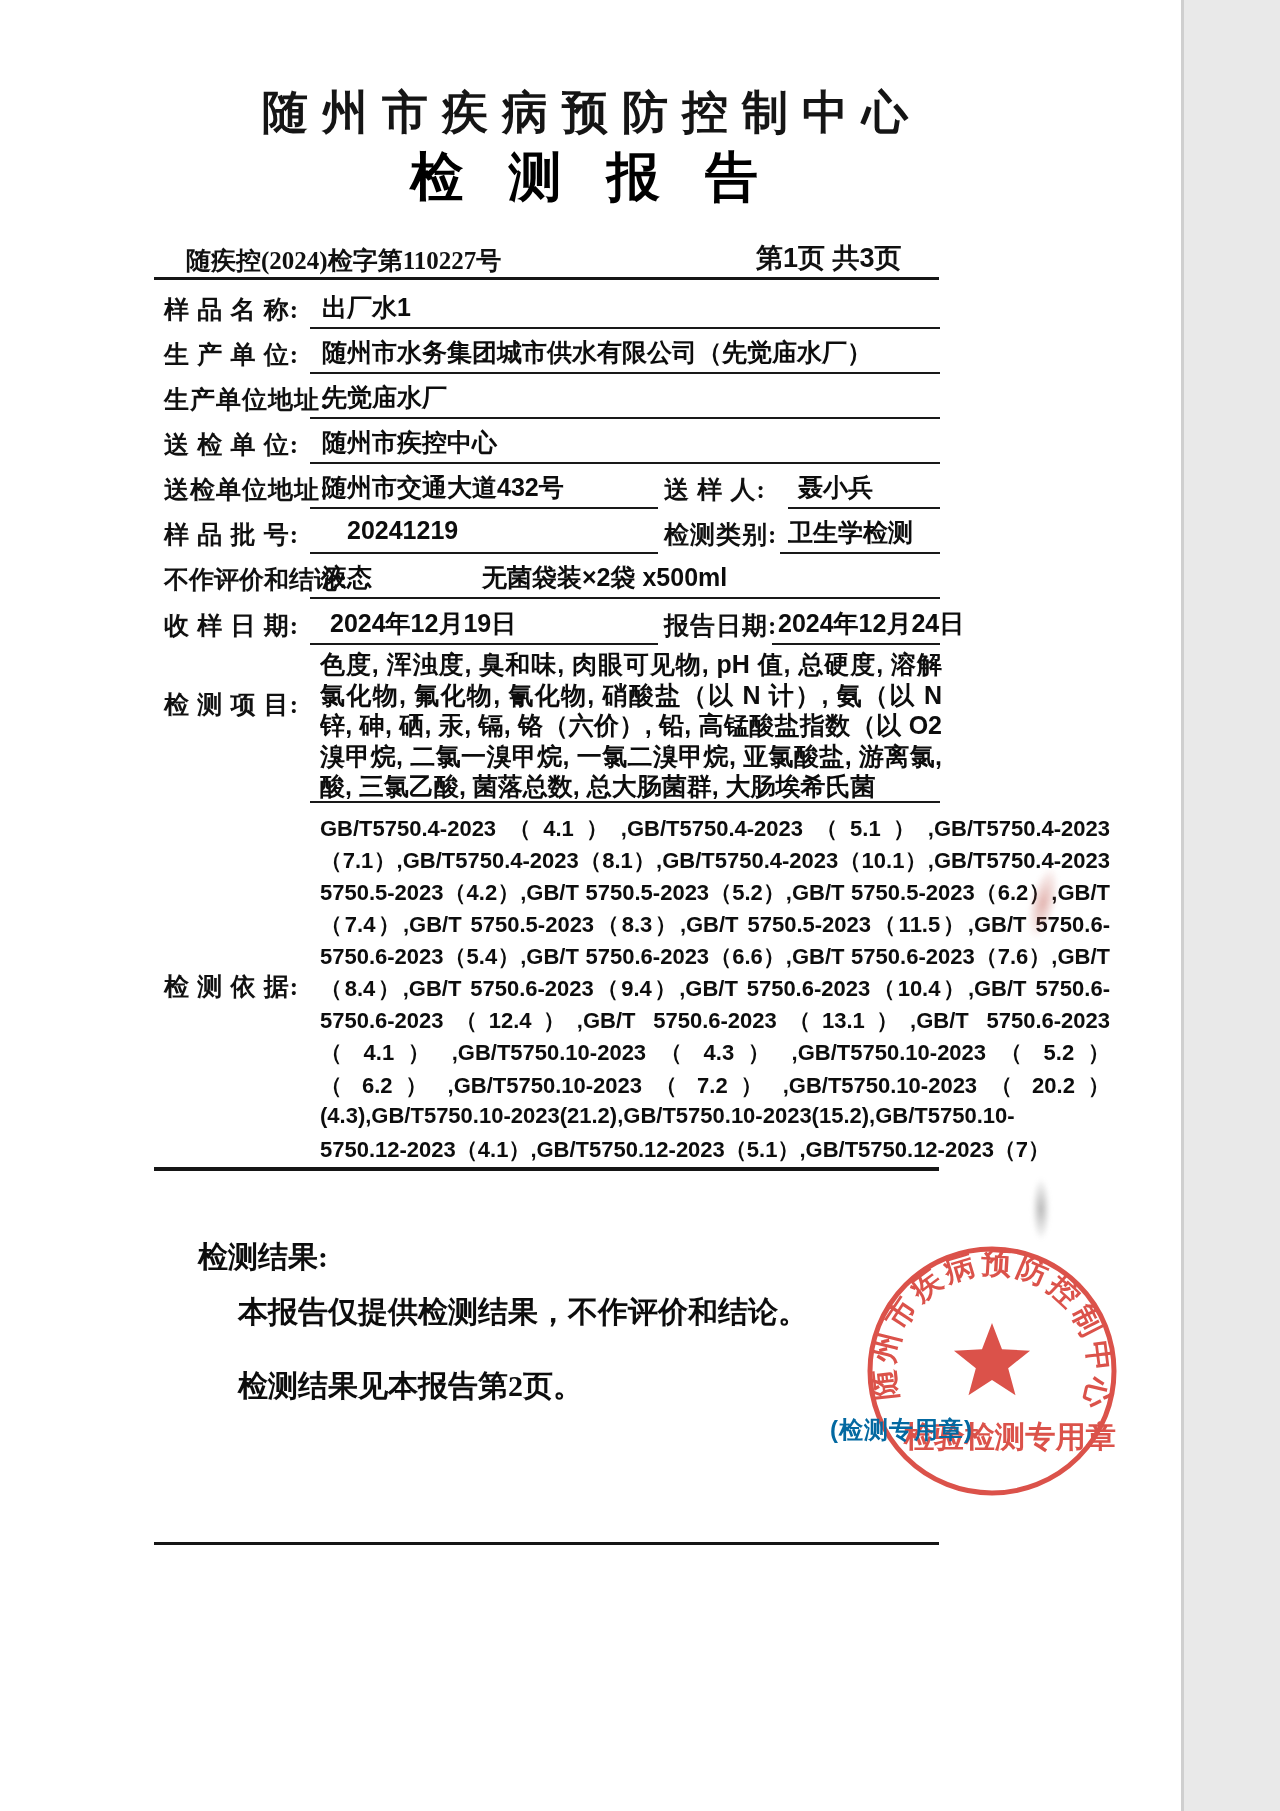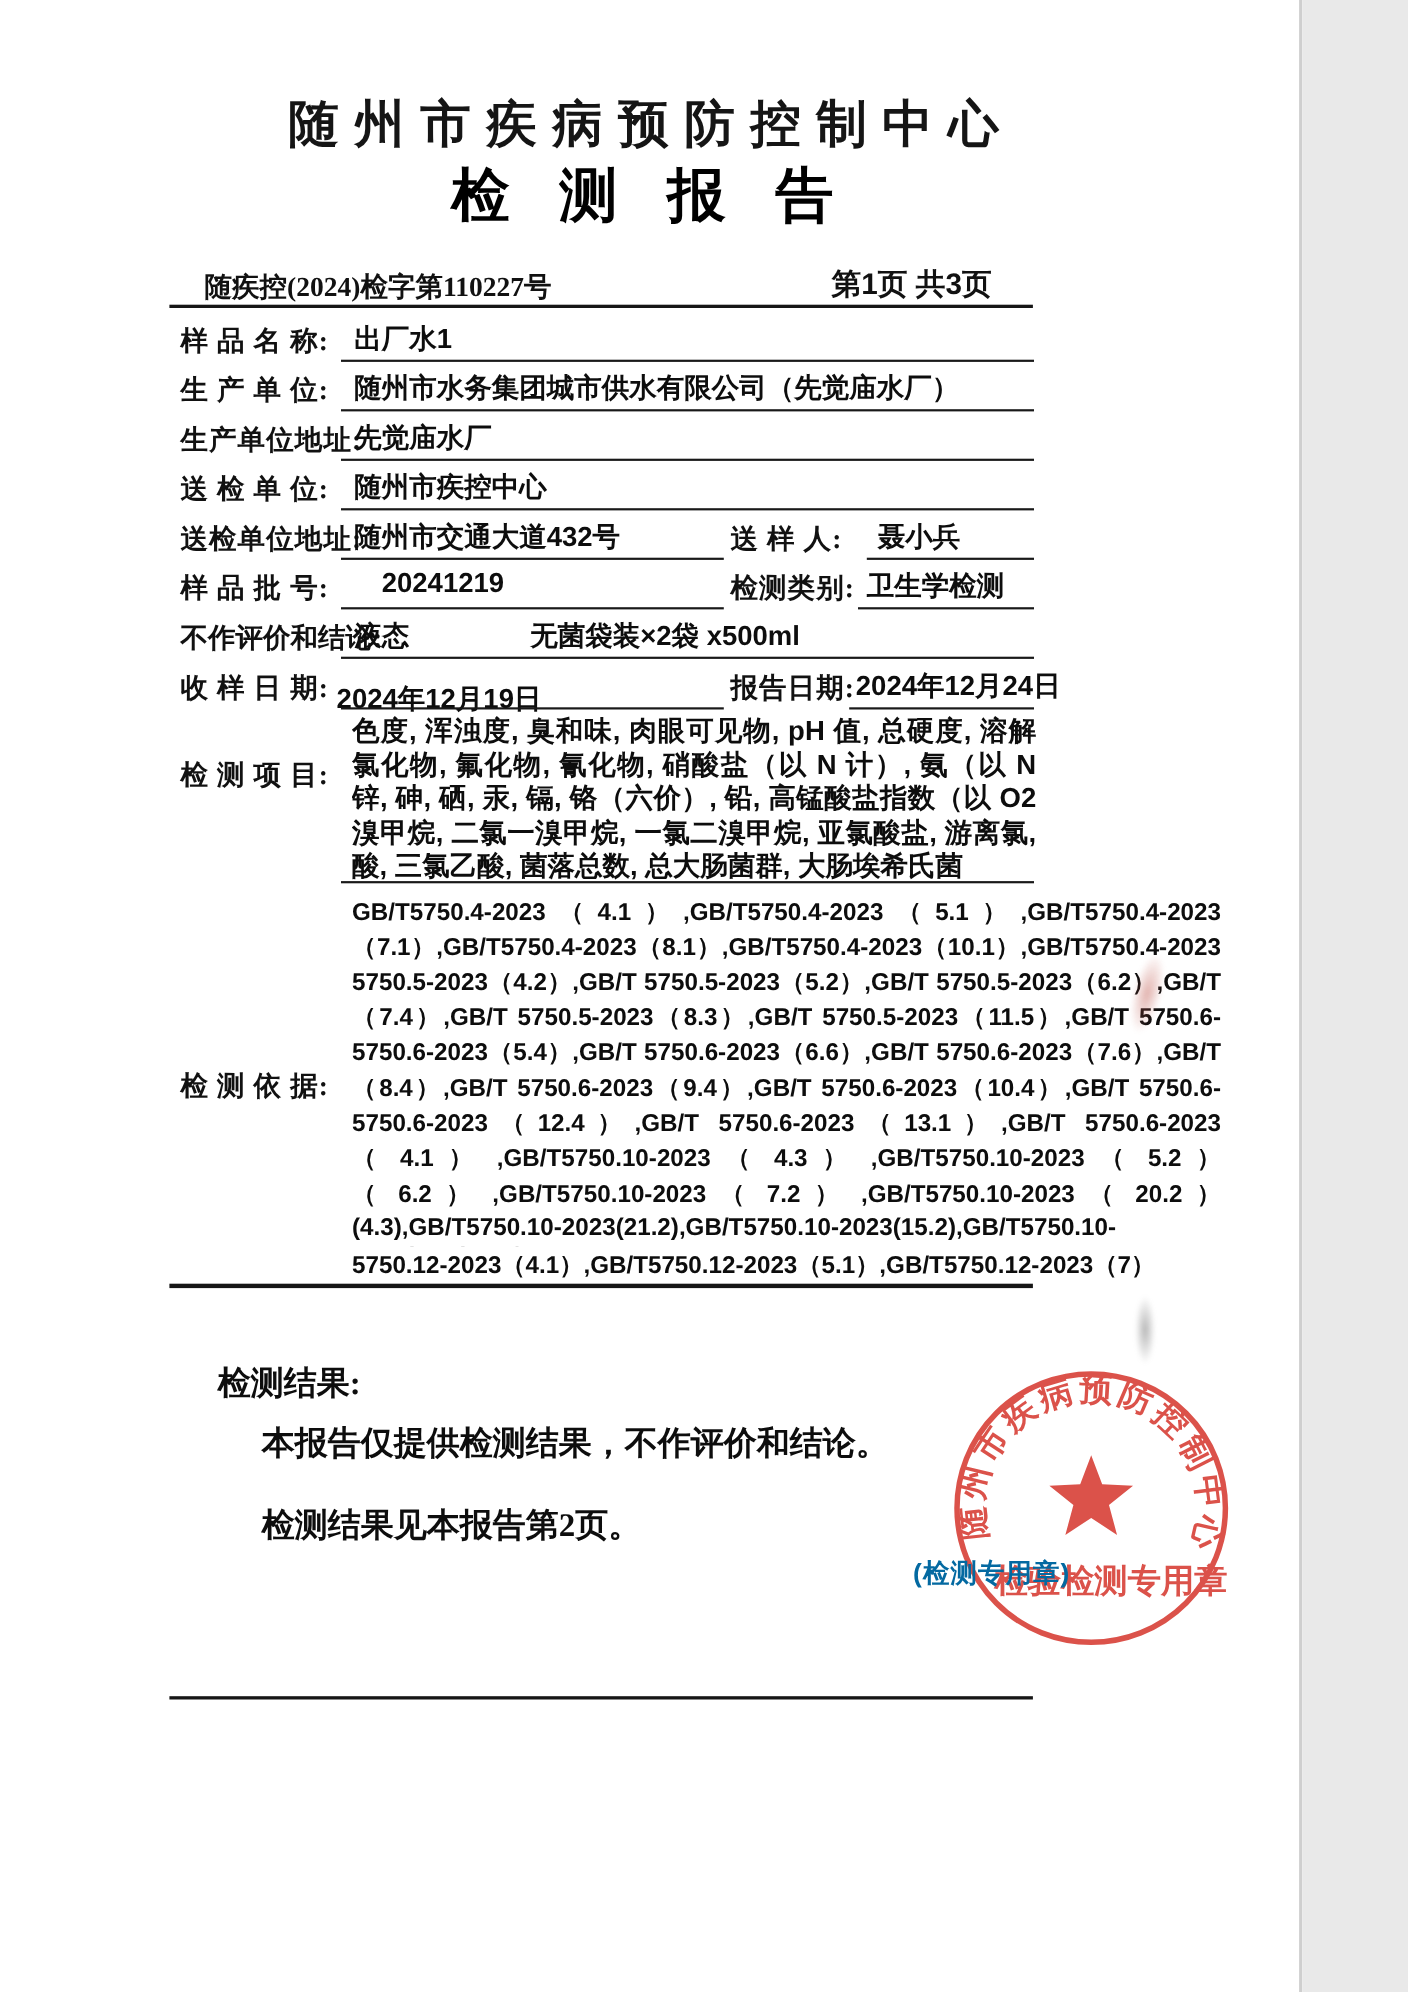--- a/index.html
+++ b/index.html
@@ -84,21 +84,21 @@
   <div class="abs flabel" style="top:518px;left:664px;">检测类别:</div>
   <div class="abs fval" style="top:516px;left:788px;">卫生学检测</div>
   <div class="abs uline" style="top:552px;left:780px;width:160px;"></div>
 
   <div class="abs flabel" style="top:563px;left:164px;letter-spacing:0;">不作评价和结论:</div>
   <div class="abs fval" style="top:561px;left:322px;">液态</div>
   <div class="abs fval" style="top:561px;left:482px;">无菌袋装×2袋 x500ml</div>
   <div class="abs uline" style="top:597px;left:310px;width:630px;"></div>
 
   <div class="abs flabel" style="top:609px;left:164px;">收 样 日 期:</div>
-  <div class="abs fval" style="top:607px;left:306px;margin-top:12px;">2024年12月19日</div>
+  <div class="abs fval" style="top:607px;left:330px;">2024年12月19日</div>
   <div class="abs uline" style="top:643px;left:310px;width:348px;"></div>
   <div class="abs flabel" style="top:609px;left:664px;">报告日期:</div>
   <div class="abs fval" style="top:607px;left:778px;">2024年12月24日</div>
   <div class="abs uline" style="top:643px;left:772px;width:168px;"></div>
 
   <div class="abs flabel" style="top:688px;left:164px;">检 测 项 目:</div>
   <div class="abs pline stretch" style="top:648px;left:320px;">色度, 浑浊度, 臭和味, 肉眼可见物, pH 值, 总硬度, 溶解性总固体, 硫酸盐,</div>
   <div class="abs pline stretch" style="top:679px;left:320px;">氯化物, 氟化物, 氰化物, 硝酸盐（以 N 计）, 氨（以 N 计）, 铝, 铁, 锰, 铜,</div>
   <div class="abs pline stretch" style="top:709px;left:320px;">锌, 砷, 硒, 汞, 镉, 铬（六价）, 铅, 高锰酸盐指数（以 O2 计）, 三氯甲烷, 三</div>
   <div class="abs pline stretch" style="top:740px;left:320px;">溴甲烷, 二氯一溴甲烷, 一氯二溴甲烷, 亚氯酸盐, 游离氯, 氯酸盐, 二氯乙</div>

